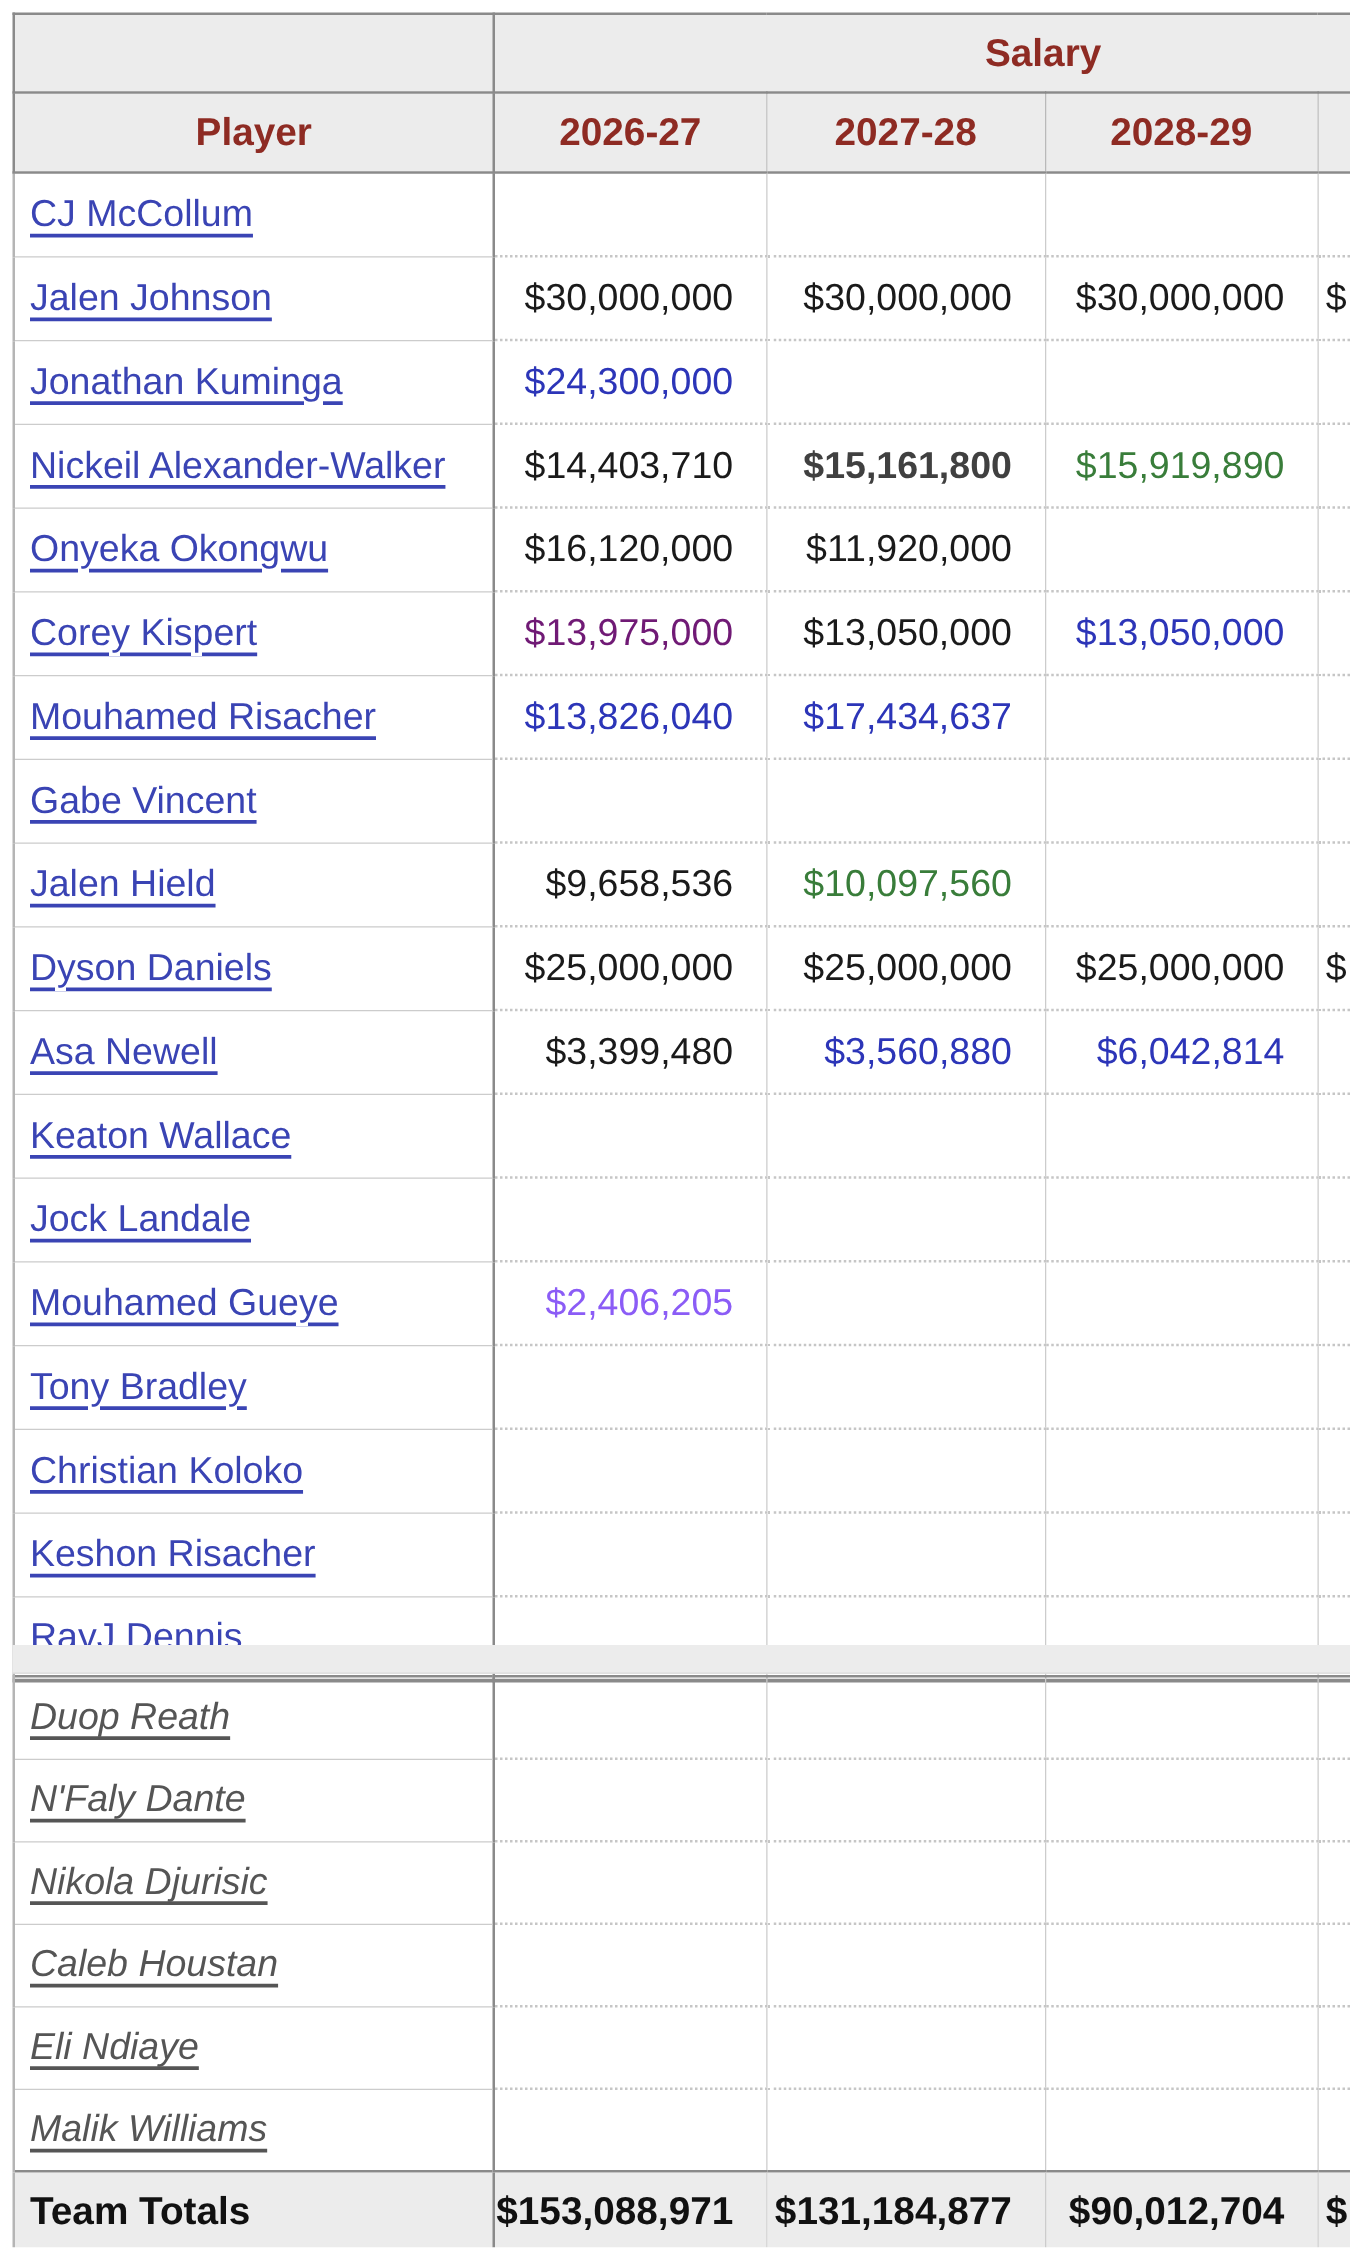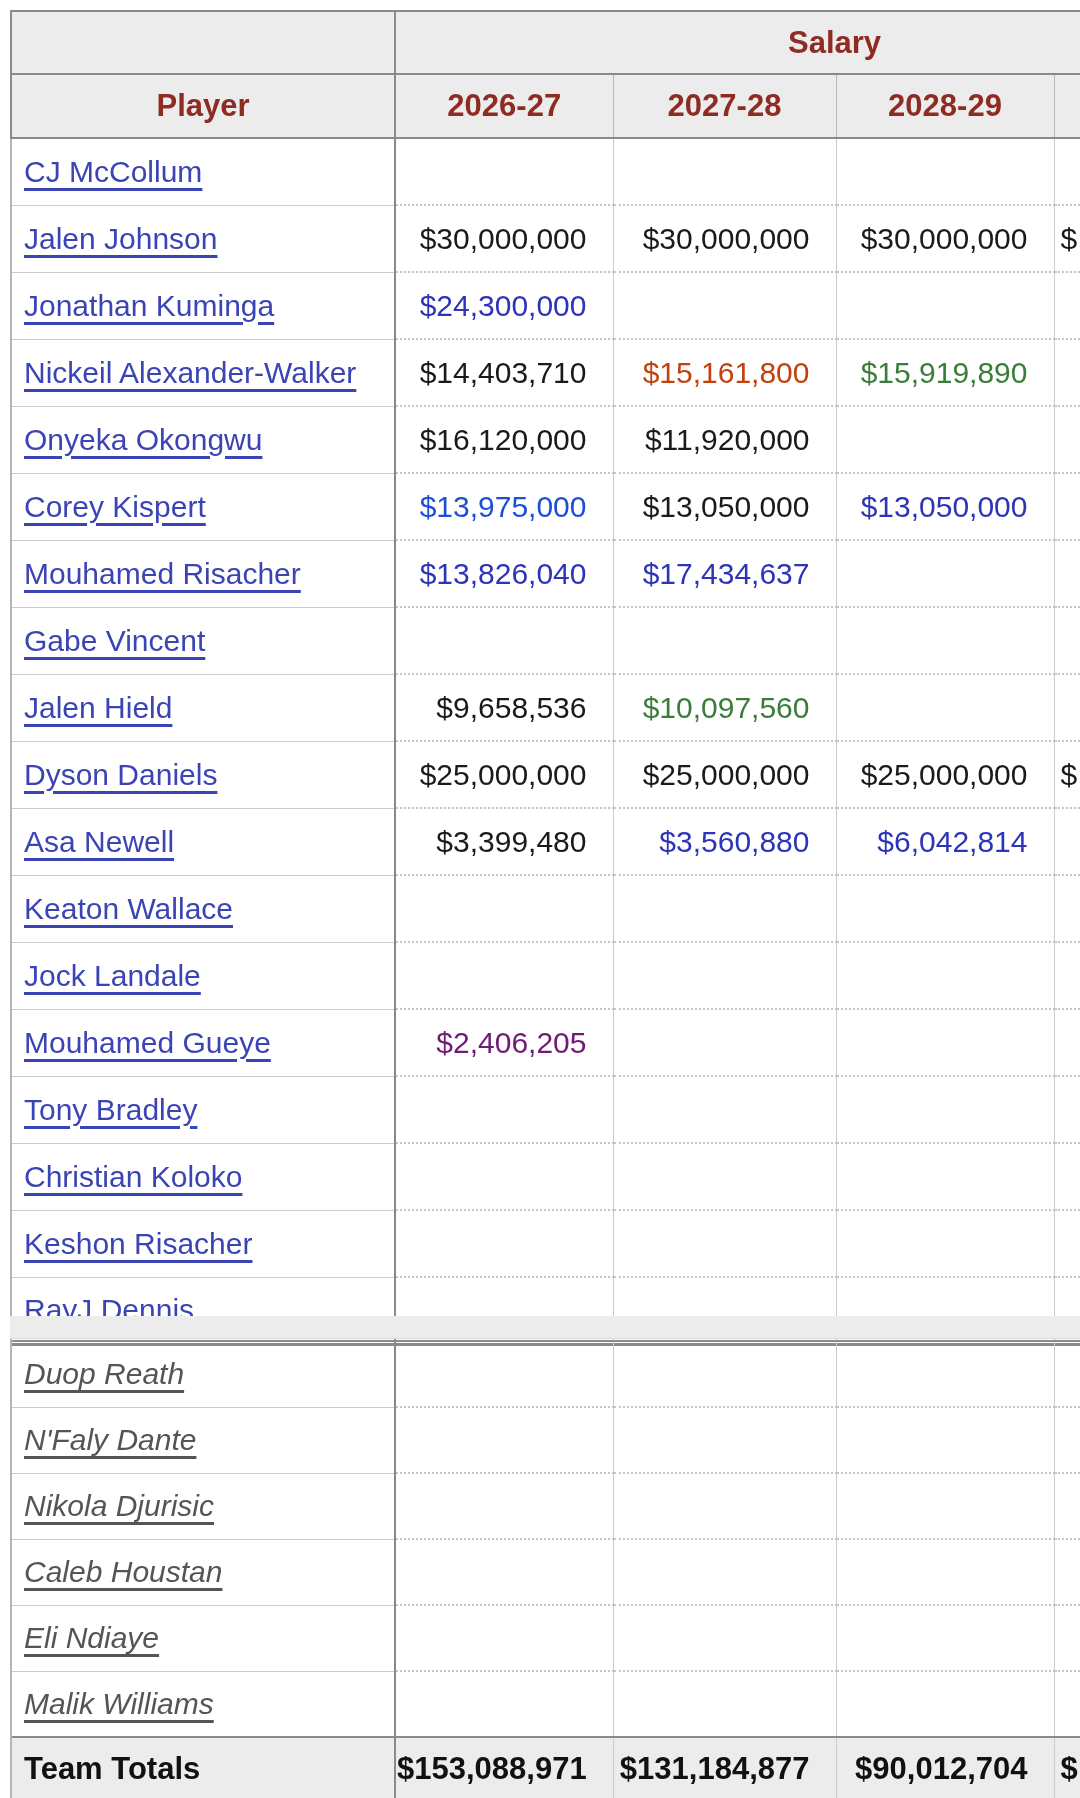--- a/index.html
+++ b/index.html
@@ -144,34 +144,34 @@
         <tr class="data-row">
           <td class="player-cell"><a class="player-link">Jonathan Kuminga</a></td>
           <td class="val-cell" style="color: rgb(44, 53, 184);">$24,300,000</td>
           <td class="val-cell"></td>
           <td class="val-cell"></td>
           <td class="val-cell cut"></td>
         </tr>
         <tr class="data-row">
           <td class="player-cell"><a class="player-link">Nickeil Alexander-Walker</a></td>
           <td class="val-cell" style="color: rgb(26, 26, 26);">$14,403,710</td>
-          <td class="val-cell" style="color: #c2410c;">$15,161,800</td>
+          <td class="val-cell" style="color: #404040; font-weight: bold;">$15,161,800</td>
           <td class="val-cell" style="color: rgb(57, 125, 58);">$15,919,890</td>
           <td class="val-cell cut"></td>
         </tr>
         <tr class="data-row">
           <td class="player-cell"><a class="player-link">Onyeka Okongwu</a></td>
           <td class="val-cell" style="color: rgb(26, 26, 26);">$16,120,000</td>
           <td class="val-cell" style="color: rgb(26, 26, 26);">$11,920,000</td>
           <td class="val-cell"></td>
           <td class="val-cell cut"></td>
         </tr>
         <tr class="data-row">
           <td class="player-cell"><a class="player-link">Corey Kispert</a></td>
-          <td class="val-cell" style="color: #1d4ed8;">$13,975,000</td>
+          <td class="val-cell" style="color: #701a75;">$13,975,000</td>
           <td class="val-cell" style="color: rgb(26, 26, 26);">$13,050,000</td>
           <td class="val-cell" style="color: rgb(44, 53, 184);">$13,050,000</td>
           <td class="val-cell cut"></td>
         </tr>
         <tr class="data-row">
           <td class="player-cell"><a class="player-link">Mouhamed Risacher</a></td>
           <td class="val-cell" style="color: rgb(44, 53, 184);">$13,826,040</td>
           <td class="val-cell" style="color: rgb(44, 53, 184);">$17,434,637</td>
           <td class="val-cell"></td>
           <td class="val-cell cut"></td>
@@ -213,21 +213,21 @@
         </tr>
         <tr class="data-row">
           <td class="player-cell"><a class="player-link">Jock Landale</a></td>
           <td class="val-cell"></td>
           <td class="val-cell"></td>
           <td class="val-cell"></td>
           <td class="val-cell cut"></td>
         </tr>
         <tr class="data-row">
           <td class="player-cell"><a class="player-link">Mouhamed Gueye</a></td>
-          <td class="val-cell" style="color: #701a75; text-align: right;">$2,406,205</td>
+          <td class="val-cell" style="color: #8b5cf6; text-align: right;">$2,406,205</td>
           <td class="val-cell"></td>
           <td class="val-cell"></td>
           <td class="val-cell cut"></td>
         </tr>
         <tr class="data-row">
           <td class="player-cell"><a class="player-link">Tony Bradley</a></td>
           <td class="val-cell"></td>
           <td class="val-cell"></td>
           <td class="val-cell"></td>
           <td class="val-cell cut"></td>

